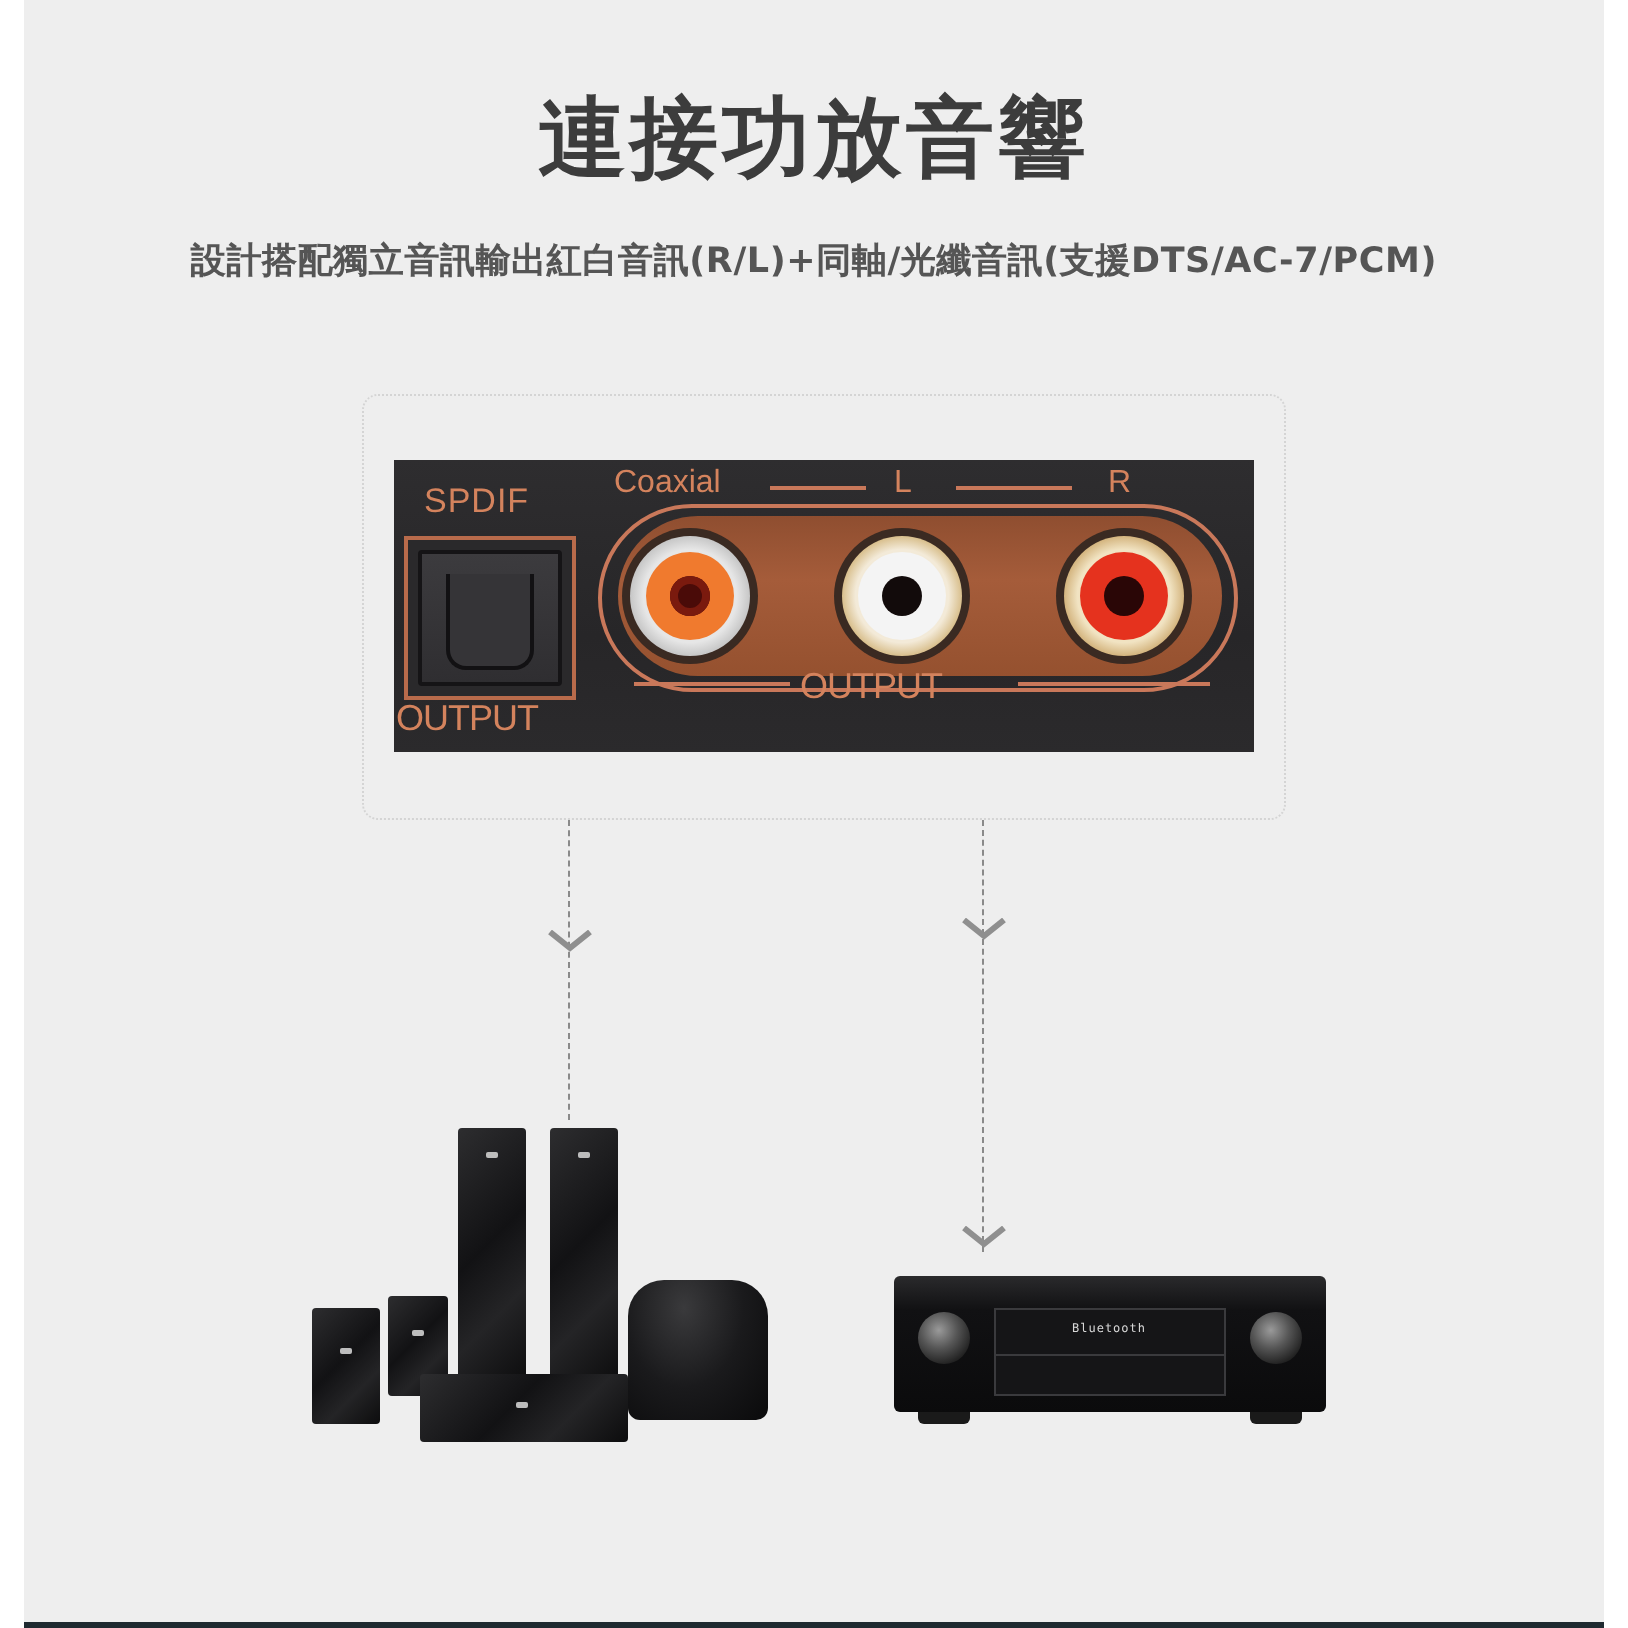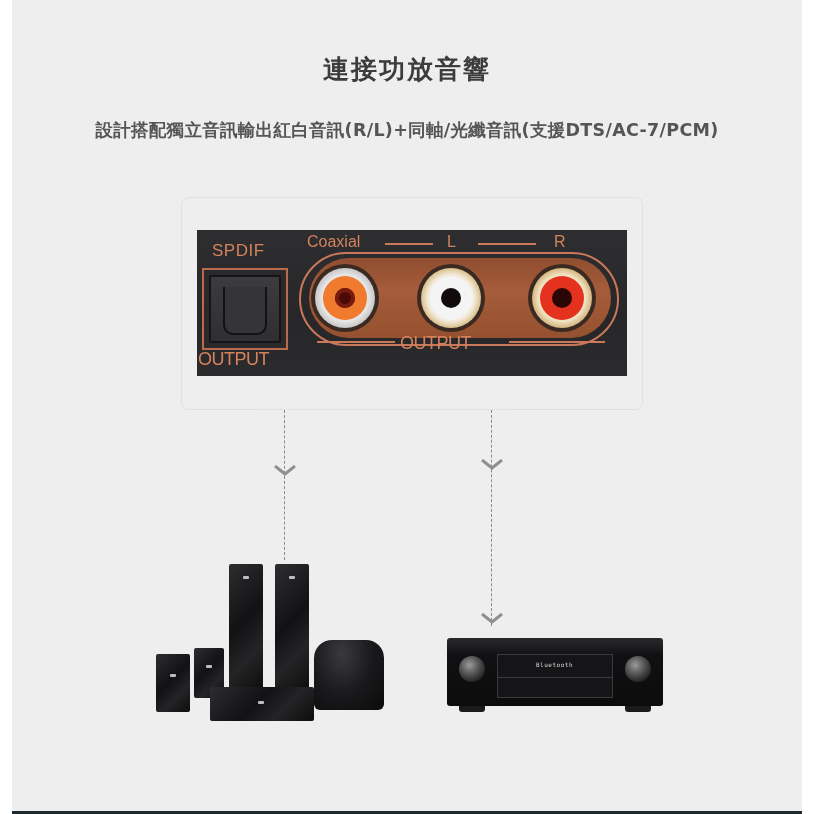--- a/index.html
+++ b/index.html
@@ -2,22 +2,22 @@
 <html><head>
 <meta charset="utf-8">
 <style>
   * { margin:0; padding:0; box-sizing:border-box; }
   html, body { width:814px; height:814px; background:#ffffff; overflow:hidden; }
   body { position:relative; font-family:"DejaVu Sans", "Liberation Sans", sans-serif; }
 
   .canvas { position:absolute; left:12px; top:0; width:790px; height:811px; background:#eeeeee; }
   .bottom-line { position:absolute; left:12px; top:811px; width:790px; height:3px; background:#1f2a30; }
 
-  .title { position:absolute; left:0; width:814px; top:52px; text-align:center;
-           font-size:26px; font-weight:bold; color:#3c3c3c; letter-spacing:2px; }
+  .title { position:absolute; left:0; width:814px; top:40px; text-align:center;
+           font-size:44px; font-weight:bold; color:#3c3c3c; letter-spacing:2px; }
   .subtitle { position:absolute; left:0; width:814px; top:118px; text-align:center;
               font-size:17.5px; font-weight:bold; color:#555555; letter-spacing:0.3px; }
 
   .panel-frame { position:absolute; left:181px; top:197px; width:462px; height:213px;
                  border:1px dotted #d4d4d4; border-radius:8px; background:#eeeeee; }
   .panel { position:absolute; left:197px; top:230px; width:430px; height:146px;
            background:linear-gradient(180deg,#2e2d2f 0%,#272628 60%,#2b2a2c 100%); overflow:hidden;text-align:right; }
   .panel .lbl { position:absolute; color:#d4835d; font-family:"Liberation Sans", sans-serif; }
   .spdif-lbl { left:15px; top:11px; font-size:17px; letter-spacing:0.5px; }
   .spdif-out-lbl { left:1px; top:119px; font-size:18px; letter-spacing:-0.5px; }

